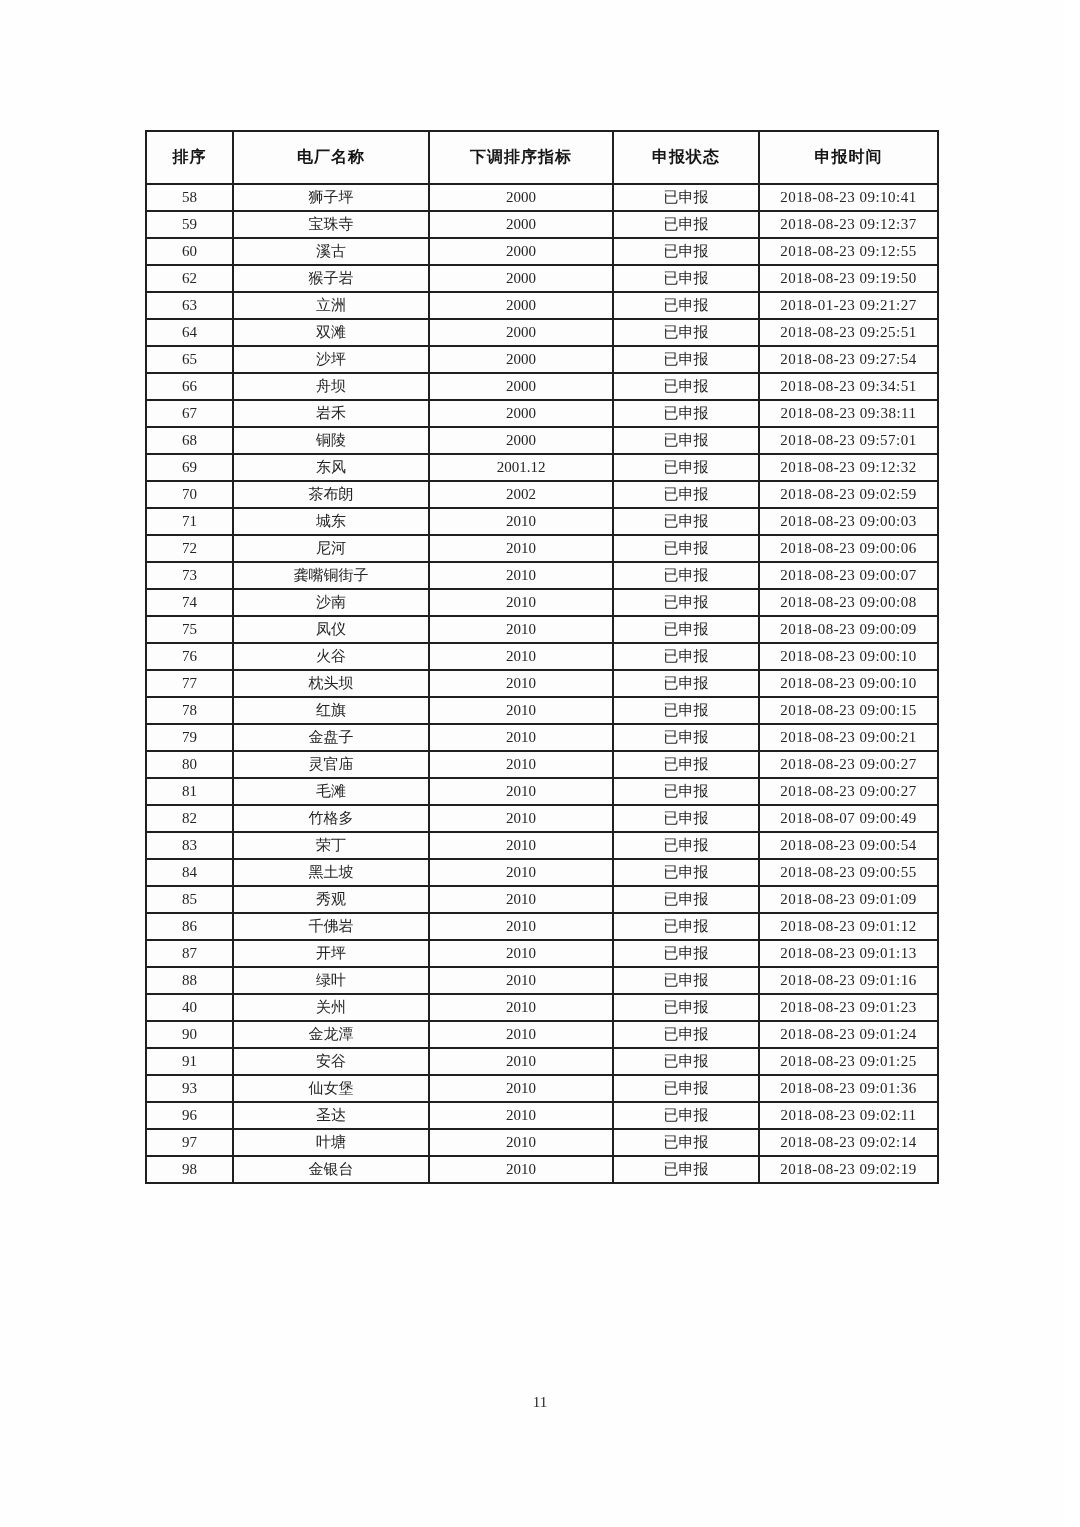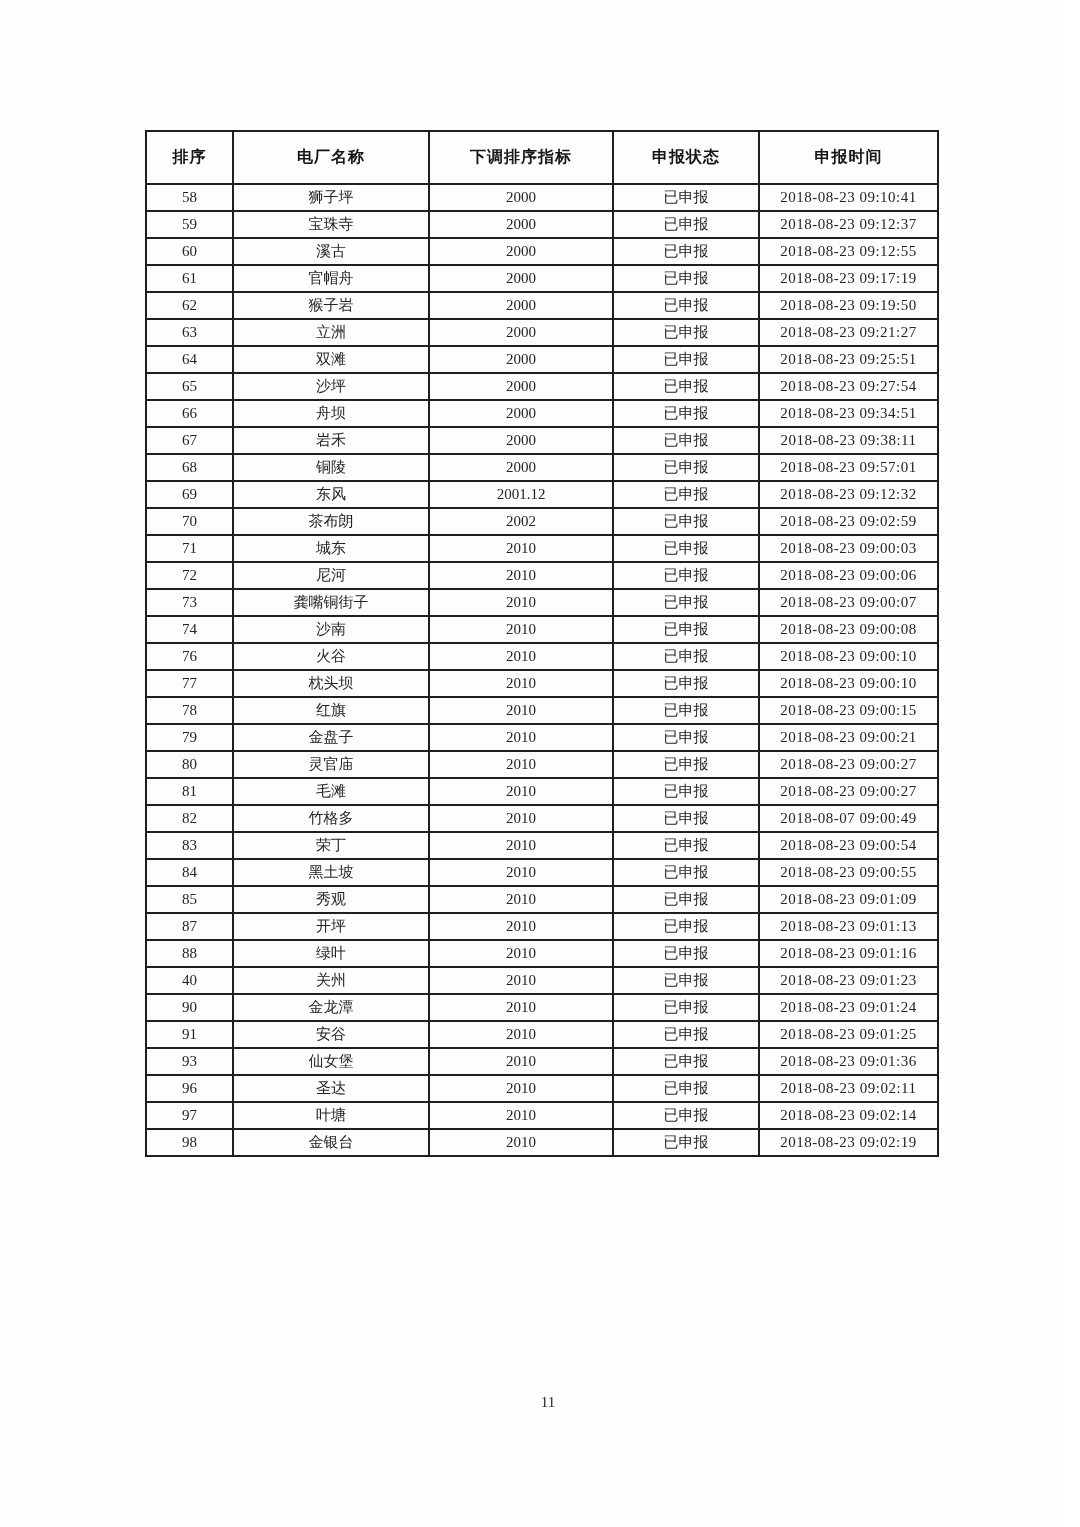--- a/index.html
+++ b/index.html
@@ -44,21 +44,21 @@
   table.report td {
     height: 25px;
     font-size: 15px;
     color: #242424;
   }
   table.report td.col-time {
     letter-spacing: 0.5px;
   }
   .page-number {
     position: absolute;
-    left: 16px;
+    left: 8px;
     top: 1394px;
     width: 100%;
     text-align: center;
     font-size: 15px;
     color: #2a2a2a;
   }
 </style>
 </head>
 <body>
 
@@ -97,39 +97,32 @@
           <td class="col-time">2018-08-23 09:12:37</td>
         </tr>
         <tr>
           <td>60</td>
           <td>溪古</td>
           <td>2000</td>
           <td>已申报</td>
           <td class="col-time">2018-08-23 09:12:55</td>
         </tr>
         <tr>
-          <td>61</td>
-          <td>官帽舟</td>
-          <td>2000</td>
-          <td>已申报</td>
-          <td class="col-time">2018-08-23 09:17:19</td>
-        </tr>
-        <tr>
           <td>62</td>
           <td>猴子岩</td>
           <td>2000</td>
           <td>已申报</td>
           <td class="col-time">2018-08-23 09:19:50</td>
         </tr>
         <tr>
           <td>63</td>
           <td>立洲</td>
           <td>2000</td>
           <td>已申报</td>
-          <td class="col-time">2018-08-23 09:21:27</td>
+          <td class="col-time">2018-01-23 09:21:27</td>
         </tr>
         <tr>
           <td>64</td>
           <td>双滩</td>
           <td>2000</td>
           <td>已申报</td>
           <td class="col-time">2018-08-23 09:25:51</td>
         </tr>
         <tr>
           <td>65</td>
@@ -195,20 +188,27 @@
           <td class="col-time">2018-08-23 09:00:07</td>
         </tr>
         <tr>
           <td>74</td>
           <td>沙南</td>
           <td>2010</td>
           <td>已申报</td>
           <td class="col-time">2018-08-23 09:00:08</td>
         </tr>
         <tr>
+          <td>75</td>
+          <td>凤仪</td>
+          <td>2010</td>
+          <td>已申报</td>
+          <td class="col-time">2018-08-23 09:00:09</td>
+        </tr>
+        <tr>
           <td>76</td>
           <td>火谷</td>
           <td>2010</td>
           <td>已申报</td>
           <td class="col-time">2018-08-23 09:00:10</td>
         </tr>
         <tr>
           <td>77</td>
           <td>枕头坝</td>
           <td>2010</td>
@@ -265,20 +265,27 @@
           <td class="col-time">2018-08-23 09:00:55</td>
         </tr>
         <tr>
           <td>85</td>
           <td>秀观</td>
           <td>2010</td>
           <td>已申报</td>
           <td class="col-time">2018-08-23 09:01:09</td>
         </tr>
         <tr>
+          <td>86</td>
+          <td>千佛岩</td>
+          <td>2010</td>
+          <td>已申报</td>
+          <td class="col-time">2018-08-23 09:01:12</td>
+        </tr>
+        <tr>
           <td>87</td>
           <td>开坪</td>
           <td>2010</td>
           <td>已申报</td>
           <td class="col-time">2018-08-23 09:01:13</td>
         </tr>
         <tr>
           <td>88</td>
           <td>绿叶</td>
           <td>2010</td>

